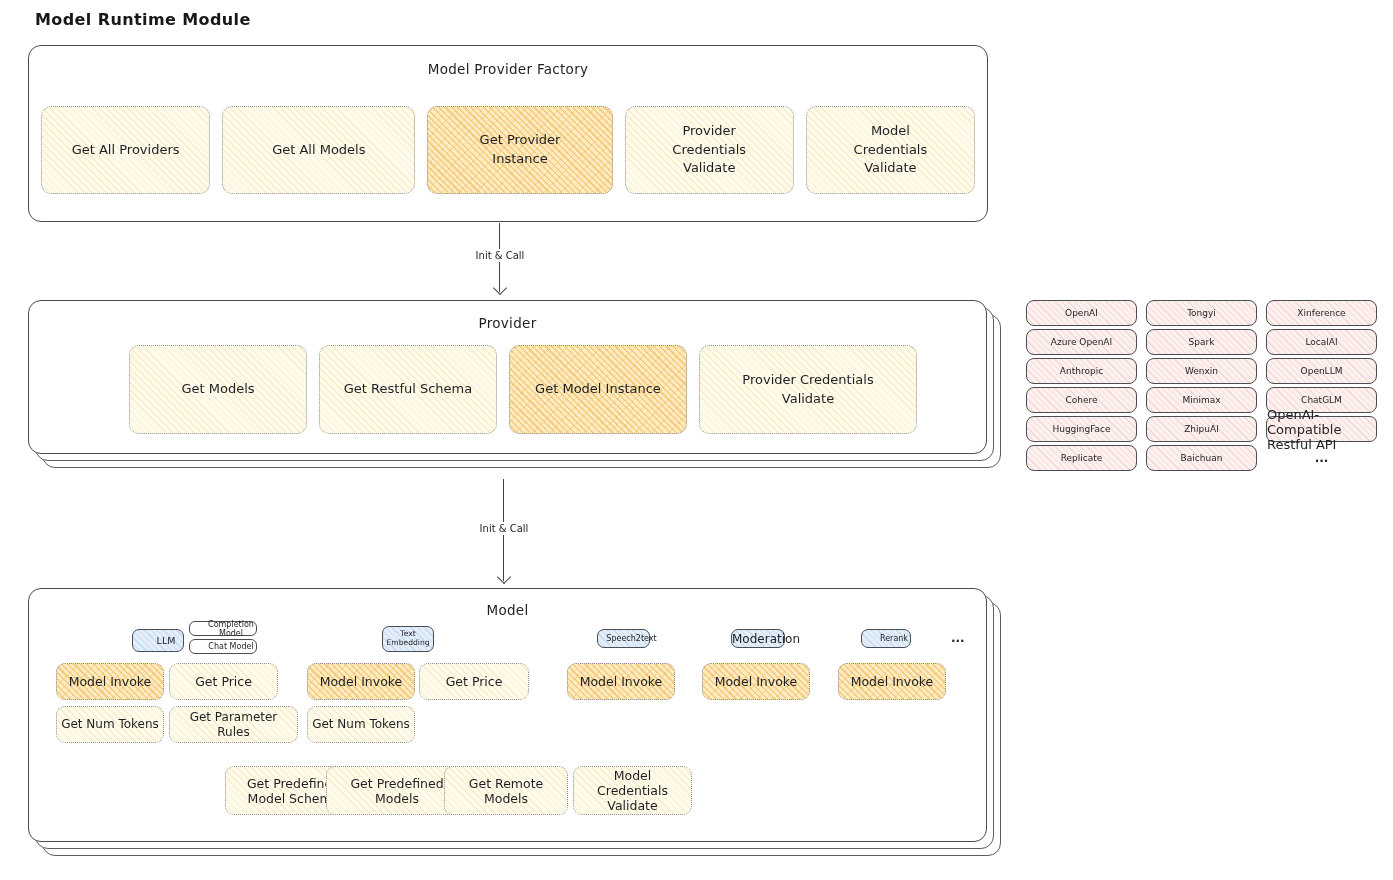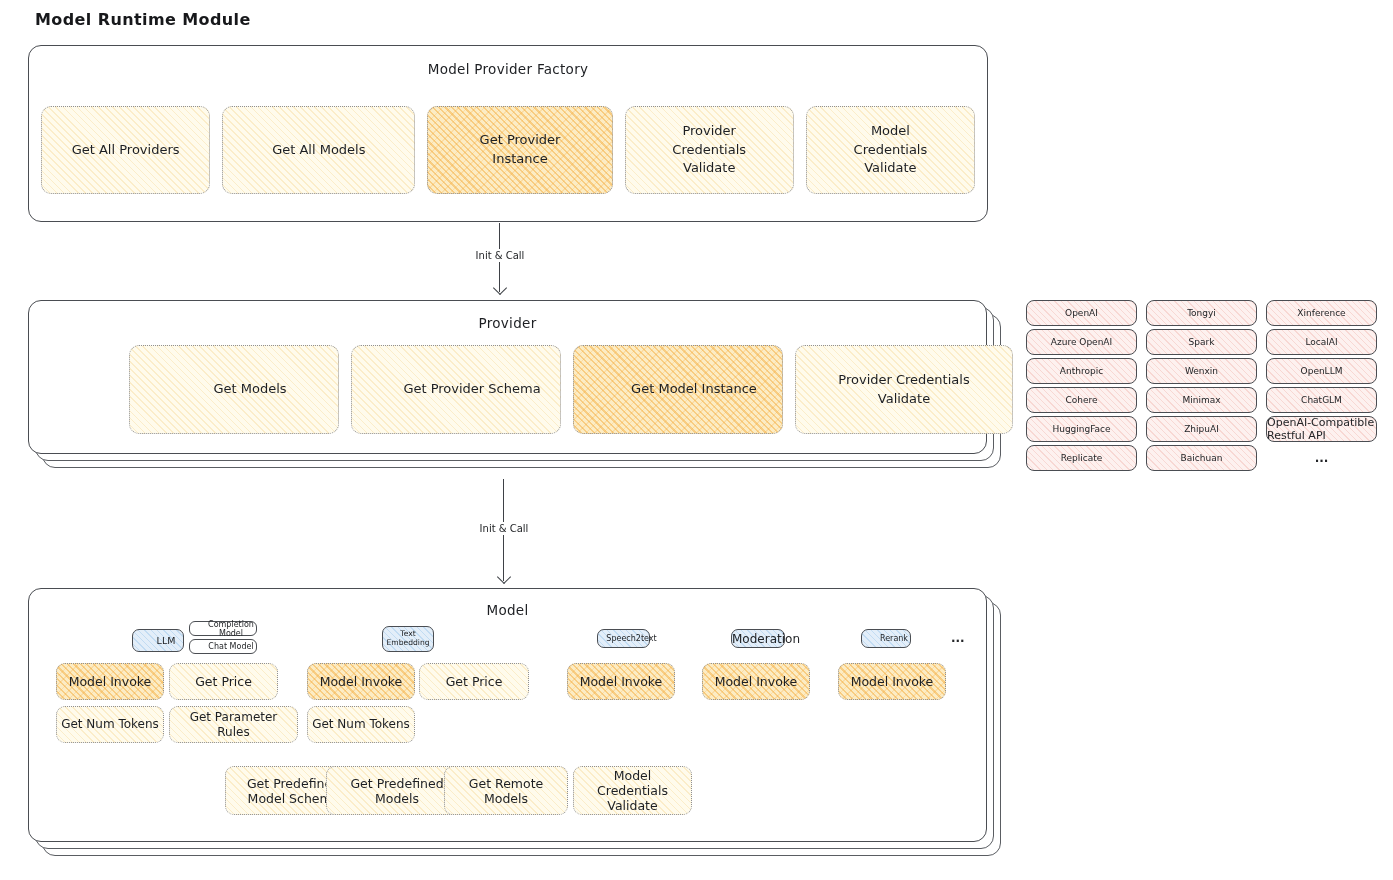--- a/index.html
+++ b/index.html
@@ -10,42 +10,42 @@
 
   
   .box{position:absolute;background:#fff;border:1.6px solid #4a4d52;border-radius:13px;}
   .stack-layer{position:absolute;background:#fff;border:1.4px solid #5a5d62;border-radius:13px;}
   .box-heading{position:absolute;left:0;right:0;text-align:center;font-size:13.5px;font-weight:500;color:#1d1f23;letter-spacing:.3px;}
 
   
   .card{border:1.4px dotted #8f9094;border-radius:10px;display:flex;align-items:center;justify-content:center;
         text-align:center;font-size:13px;line-height:1.45;color:#1d1f23;
         background-color:#fffbec;
-        background-image:repeating-linear-gradient(45deg,rgba(243,205,120,.30) 0 1.2px,transparent 1.2px 5px);padding-left:32px;}
+        background-image:repeating-linear-gradient(45deg,rgba(243,205,120,.30) 0 1.2px,transparent 1.2px 5px);}
   .card.orange{background-color:#fcecc4;
         background-image:repeating-linear-gradient(45deg,rgba(244,166,49,.45) 0 1.6px,transparent 1.6px 4.5px),
                          repeating-linear-gradient(-45deg,rgba(244,166,49,.22) 0 1px,transparent 1px 6px);}
   .cards-row{position:absolute;display:flex;}
 
   .mini{position:absolute;border:1.3px dotted #8f9094;border-radius:9px;display:flex;align-items:center;justify-content:center;
         text-align:center;font-size:12.5px;line-height:1.2;
         background-color:#fffbec;
         background-image:repeating-linear-gradient(45deg,rgba(243,205,120,.30) 0 1.2px,transparent 1.2px 5px);}
   .mini.orange{background-color:#fcecc4;
         background-image:repeating-linear-gradient(45deg,rgba(244,166,49,.45) 0 1.6px,transparent 1.6px 4.5px),
                          repeating-linear-gradient(-45deg,rgba(244,166,49,.22) 0 1px,transparent 1px 6px);}
 
   
   .pill-grid{position:absolute;left:1026px;top:300px;width:351px;display:grid;
              grid-template-columns:repeat(3,1fr);column-gap:9px;row-gap:3px;}
   .pill{height:26px;border:1.3px solid #4a4d52;border-radius:8px;display:flex;align-items:center;justify-content:center;
         font-size:9px;color:#232528;box-sizing:border-box;
         background-color:#fdf1ef;
         background-image:repeating-linear-gradient(45deg,rgba(240,178,170,.40) 0 1px,transparent 1px 4.5px);}
-  .pill.small{font-size:11px;}
+  .pill.small{font-size:13px;border-radius:7px;}
   .pill-more{height:26px;display:flex;align-items:center;justify-content:center;font-size:12px;font-weight:600;color:#232528;}
 
   
   .tag{position:absolute;border:1.3px solid #4a4d52;border-radius:7px;display:flex;align-items:center;justify-content:center;
        text-align:center;box-sizing:border-box;color:#232528;padding-left:16px;}
   .tag.blue{background-color:#e3eef9;background-image:repeating-linear-gradient(45deg,rgba(140,190,232,.38) 0 1px,transparent 1px 4.5px);}
   .tag.white{background:#fff;border-width:1.1px;border-radius:6px;}
 
   
   .arrow{position:absolute;width:0;border-left:1.5px solid #3e4146;}
@@ -75,21 +75,21 @@
 
   <div class="arrow" style="left:499px;top:223px;height:69px;"></div>
   <div class="arrow-label" style="left:500px;top:249px;">Init &amp; Call</div>
 
   <div class="stack-layer" style="left:42px;top:314px;width:957px;height:152px;"></div>
   <div class="stack-layer" style="left:35px;top:307px;width:957px;height:152px;"></div>
   <div class="box" style="left:28px;top:300px;width:957px;height:152px;">
     <div class="box-heading" style="top:14px;">Provider</div>
     <div class="cards-row" style="left:100px;top:44px;gap:12px;">
       <div class="card" style="width:176px;height:87px;">Get Models</div>
-      <div class="card" style="width:176px;height:87px;">Get Provider Schema</div>
+      <div class="card" style="width:176px;height:87px;">Get Restful Schema</div>
       <div class="card orange" style="width:176px;height:87px;">Get Model Instance</div>
       <div class="card" style="width:176px;height:87px;padding:0 20px;">Provider Credentials Validate</div>
     </div>
   </div>
 
   <div class="pill-grid">
     <div class="pill">OpenAI</div>
     <div class="pill">Tongyi</div>
     <div class="pill">Xinference</div>
     <div class="pill">Azure OpenAI</div>

